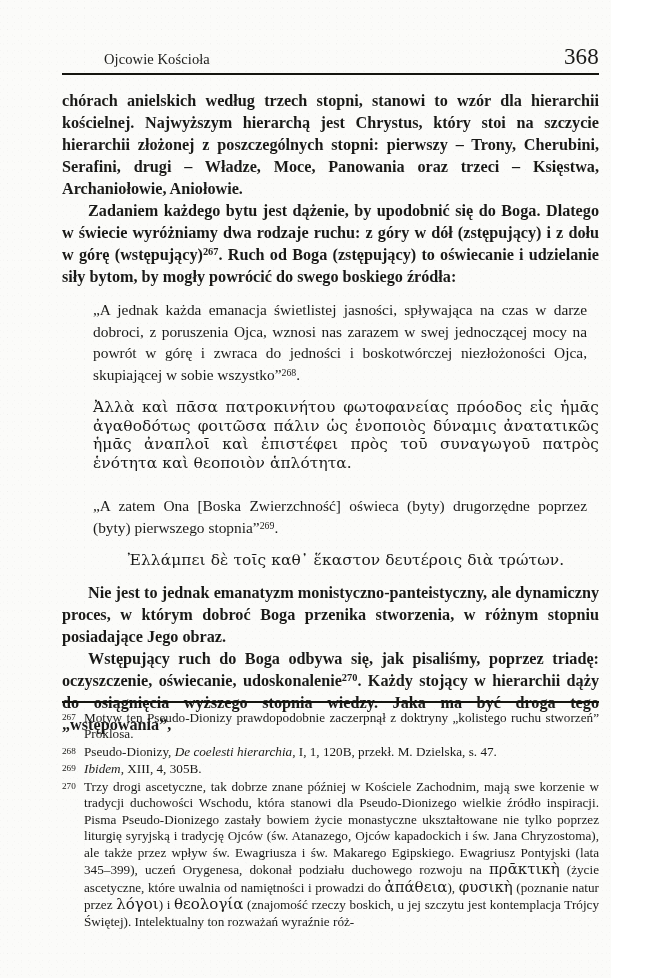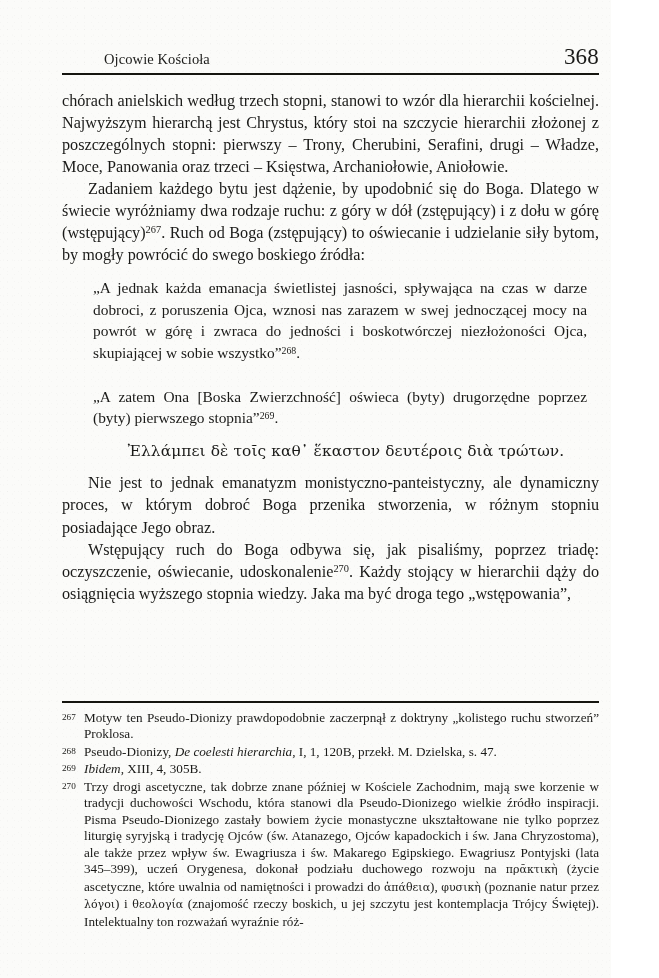--- a/index.html
+++ b/index.html
@@ -61,20 +61,21 @@
   }
 
   
   p.body {
     margin: 0;
     font-size: 16.2px;
     line-height: 22.1px;
     text-align: justify;
     text-justify: inter-word;
     hyphens: manual;
+    font-weight: bold;
   }
   p.body.indent { text-indent: 26px; }
   p.body + p.body { margin-top: 0; }
 
   .blockquote {
     margin: 11px 12px 0 0;
     padding-left: 31px;
     font-size: 15.4px;
     line-height: 21.4px;
     text-align: justify;
@@ -123,21 +124,21 @@
     position: absolute;
     left: 0;
     top: 0;
     font-size: 9.2px;
     line-height: 13px;
     padding-top: 1px;
   }
   .fn i, .fn .ital { font-style: italic; }
   .fn .gk {
     font-family: "DejaVu Serif", "Liberation Serif", serif;
-    font-size: 11px;
+    font-size: 15px;
   }
 </style>
 </head>
 <body>
 
 <div class="page">
 
   <div class="content">
 
     <div class="runhead">
@@ -145,20 +146,21 @@
       <div class="runhead-folio">368</div>
     </div>
     <div class="head-rule"></div>
 
     <p class="body">chórach anielskich według trzech stopni, stanowi to wzór dla hierarchii kościelnej. Najwyższym hierarchą jest Chrystus, który stoi na szczycie hierarchii złożonej z poszczególnych stopni: pierwszy – Trony, Cherubini, Serafini, drugi – Władze, Moce, Panowania oraz trzeci – Księstwa, Archaniołowie, Aniołowie.</p>
 
     <p class="body indent"><span>Zadaniem każdego bytu jest dążenie, by upodobnić się do Boga. Dlatego w świecie wyróżniamy dwa rodzaje ruchu: z góry w dół (zstępujący) i z dołu w górę (wstępujący)</span><sup>267</sup><span>. Ruch od Boga (zstępujący) to oświecanie i udzielanie siły bytom, by mogły powrócić do swego boskiego źródła:</span></p>
 
     <div class="blockquote"><span>„A jednak każda emanacja świetlistej jasności, spływająca na czas w darze dobroci, z poruszenia Ojca, wznosi nas zarazem w swej jednoczącej mocy na powrót w górę i zwraca do jedności i boskotwórczej niezłożoności Ojca, skupiającej w sobie wszystko”</span><sup>268</sup><span>.</span></div>
 
+    <div class="greek">Ἀλλὰ καὶ πᾶσα πατροκινήτου φωτοφανείας πρόοδος εἰς ἡμᾶς ἀγαθοδότως φοιτῶσα πάλιν ὡς ἑνοποιὸς δύναμις ἀνατατικῶς ἡμᾶς ἀναπλοῖ καὶ ἐπιστέφει πρὸς τοῦ συναγωγοῦ πατρὸς ἑνότητα καὶ θεοποιὸν ἁπλότητα.</div>
 
     <div class="gap"></div>
 
 
     <div class="blockquote"><span>„A zatem Ona [Boska Zwierzchność] oświeca (byty) drugorzędne poprzez (byty) pierwszego stopnia”</span><sup>269</sup><span>.</span></div>
 
     <div class="greek nojust">Ἐλλάμπει δὲ τοῖς καθ᾽ ἕκαστον δευτέροις διὰ τρώτων.</div>
 
     <div class="gap"></div>
 

